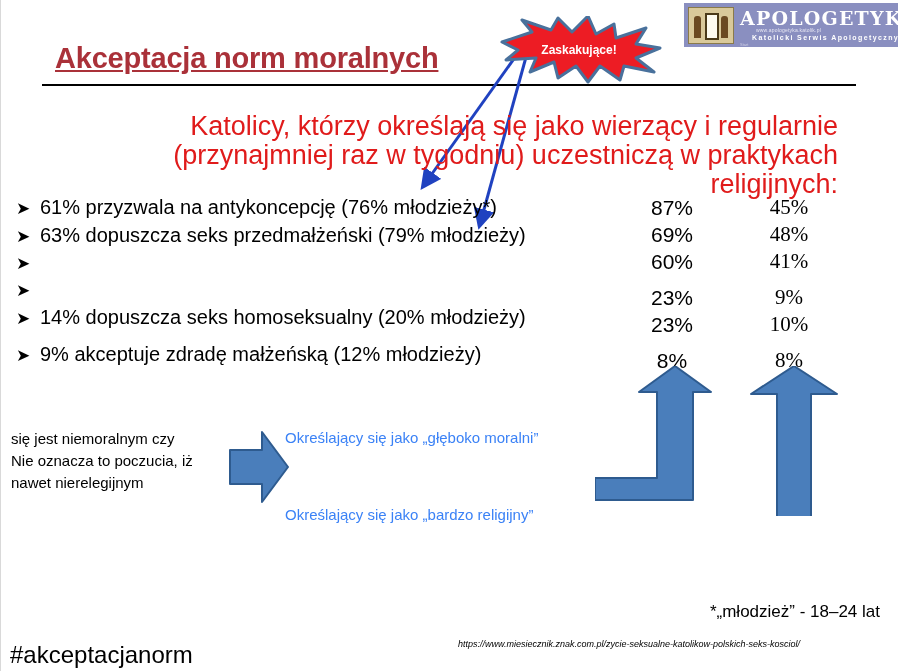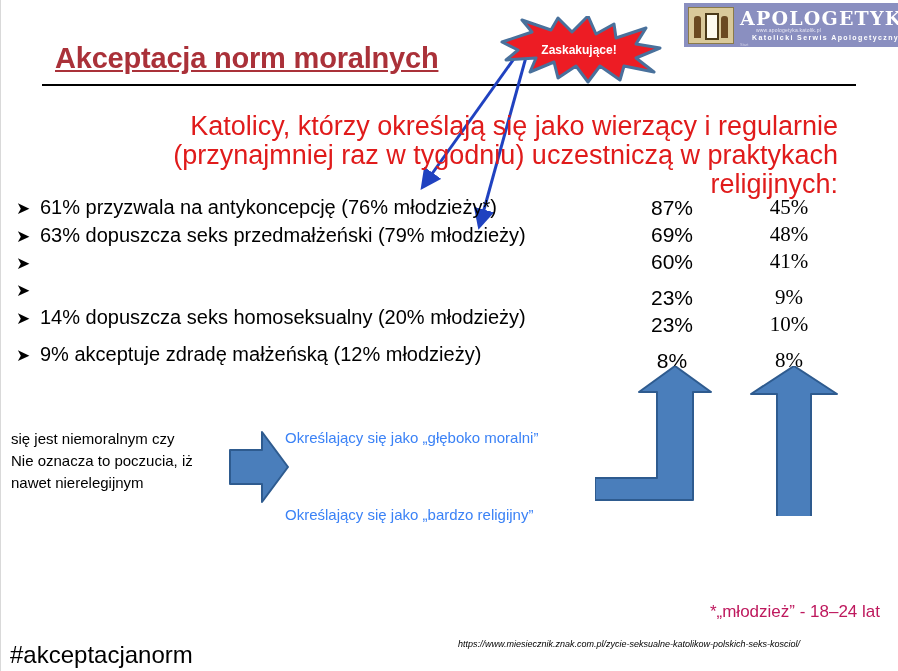--- a/index.html
+++ b/index.html
@@ -198,21 +198,21 @@
   #bent-arrow-2 { left: 595px; top: 366px; }
   #pointer-lines { left: 400px; top: 30px; }
 
   
   .footnote {
     position: absolute;
     left: 600px; top: 602px;
     width: 280px;
     text-align: right;
     font-size: 17px;
-    color: #be185d;
+    color: #000000;
     white-space: nowrap;
   }
   .source-url {
     position: absolute;
     left: 458px; top: 639px;
     font-size: 9px;
     color: #000000;
     white-space: nowrap;
     font-style: italic;
   }

